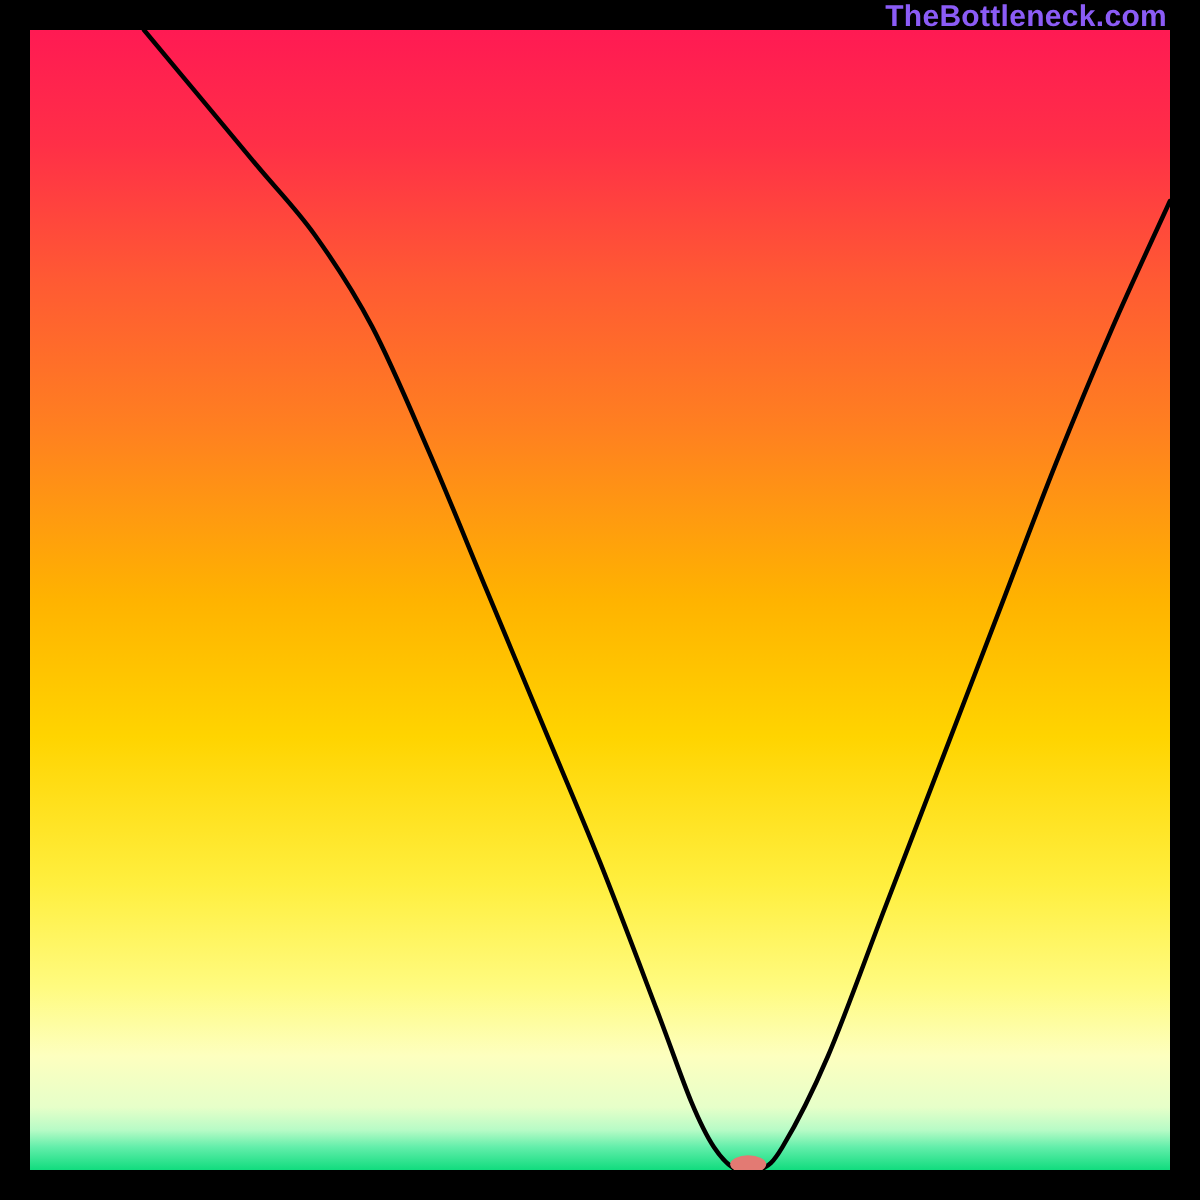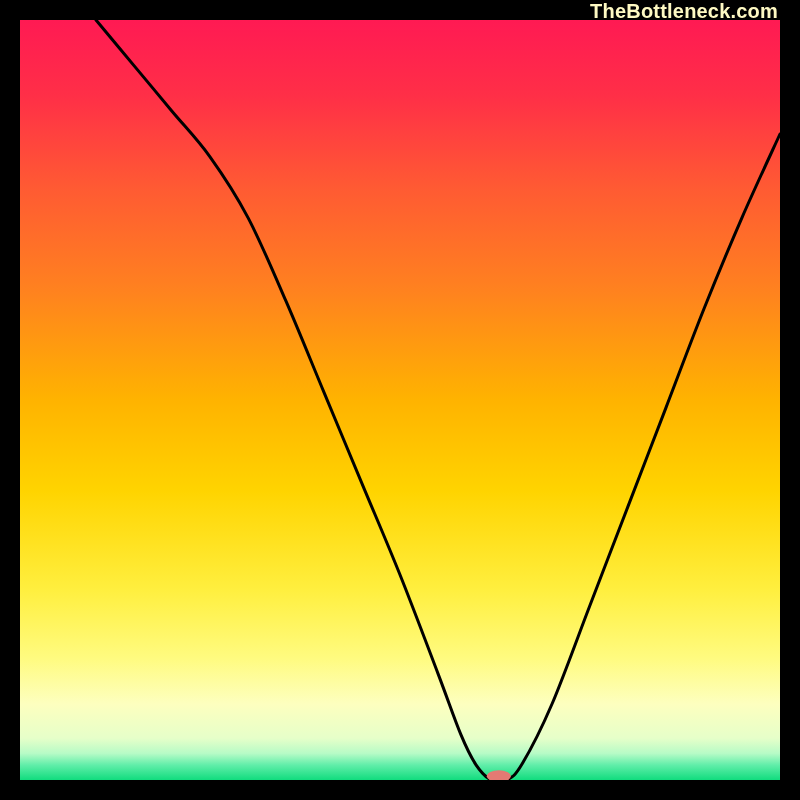--- a/index.html
+++ b/index.html
@@ -25,21 +25,21 @@
     width: 760px;
     height: 760px;
     overflow: hidden;
   }
   .attribution {
     position: absolute;
     top: 0;
     right: 22px;
     font-family: Arial, Helvetica, sans-serif;
     font-size: 20px;
-    color: #fef9c3;
+    color: #8b5cf6;
     font-weight: 600;
     letter-spacing: 0.2px;
   }
 </style>
 </head>
 <body>
 
 <div class="frame">
   <div class="attribution">TheBottleneck.com</div>
 

